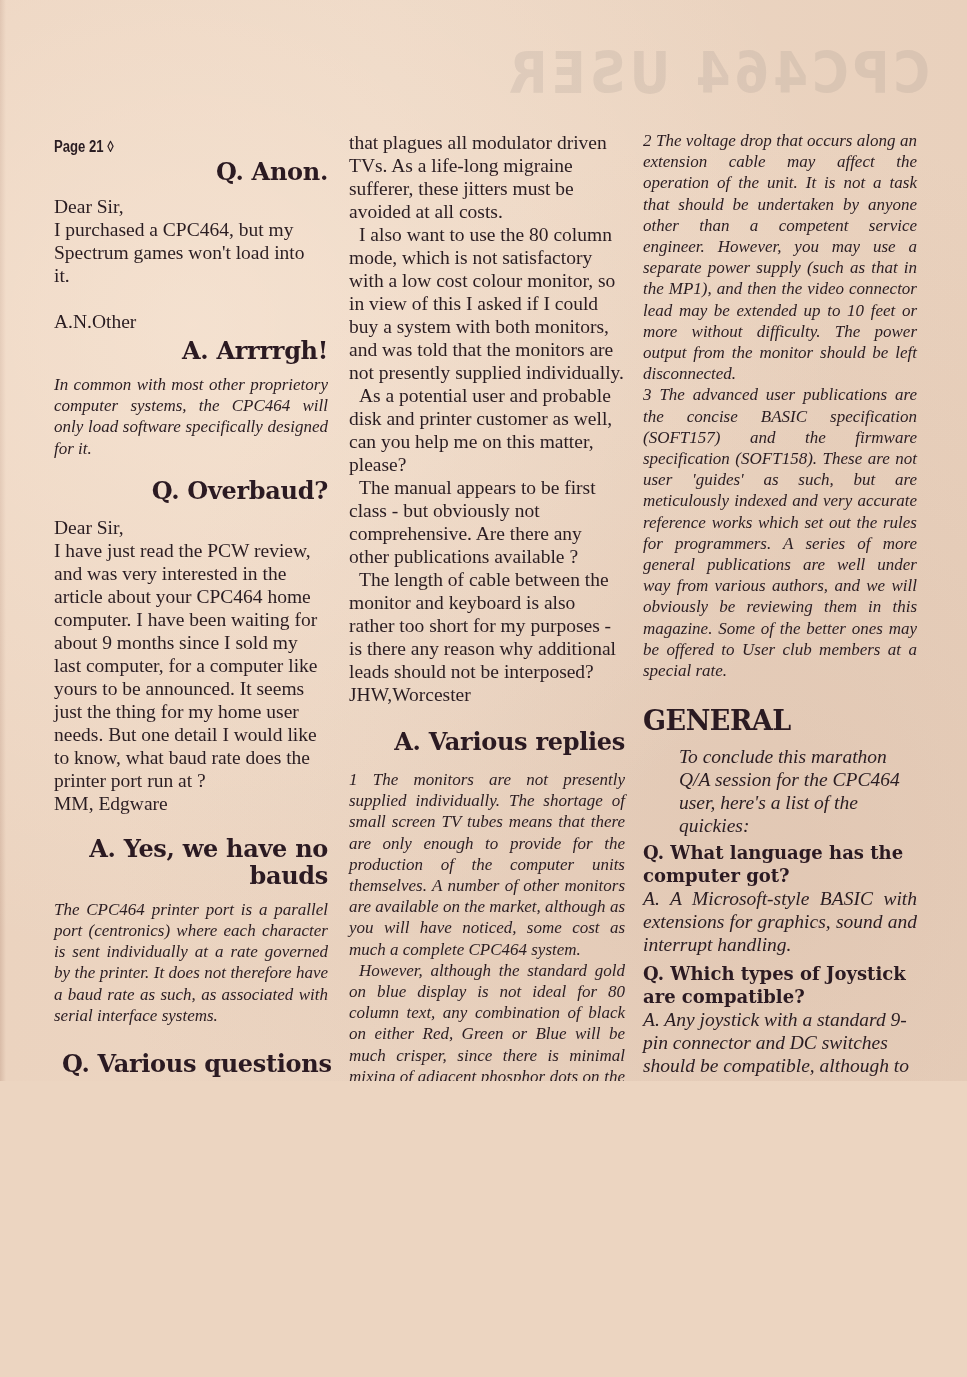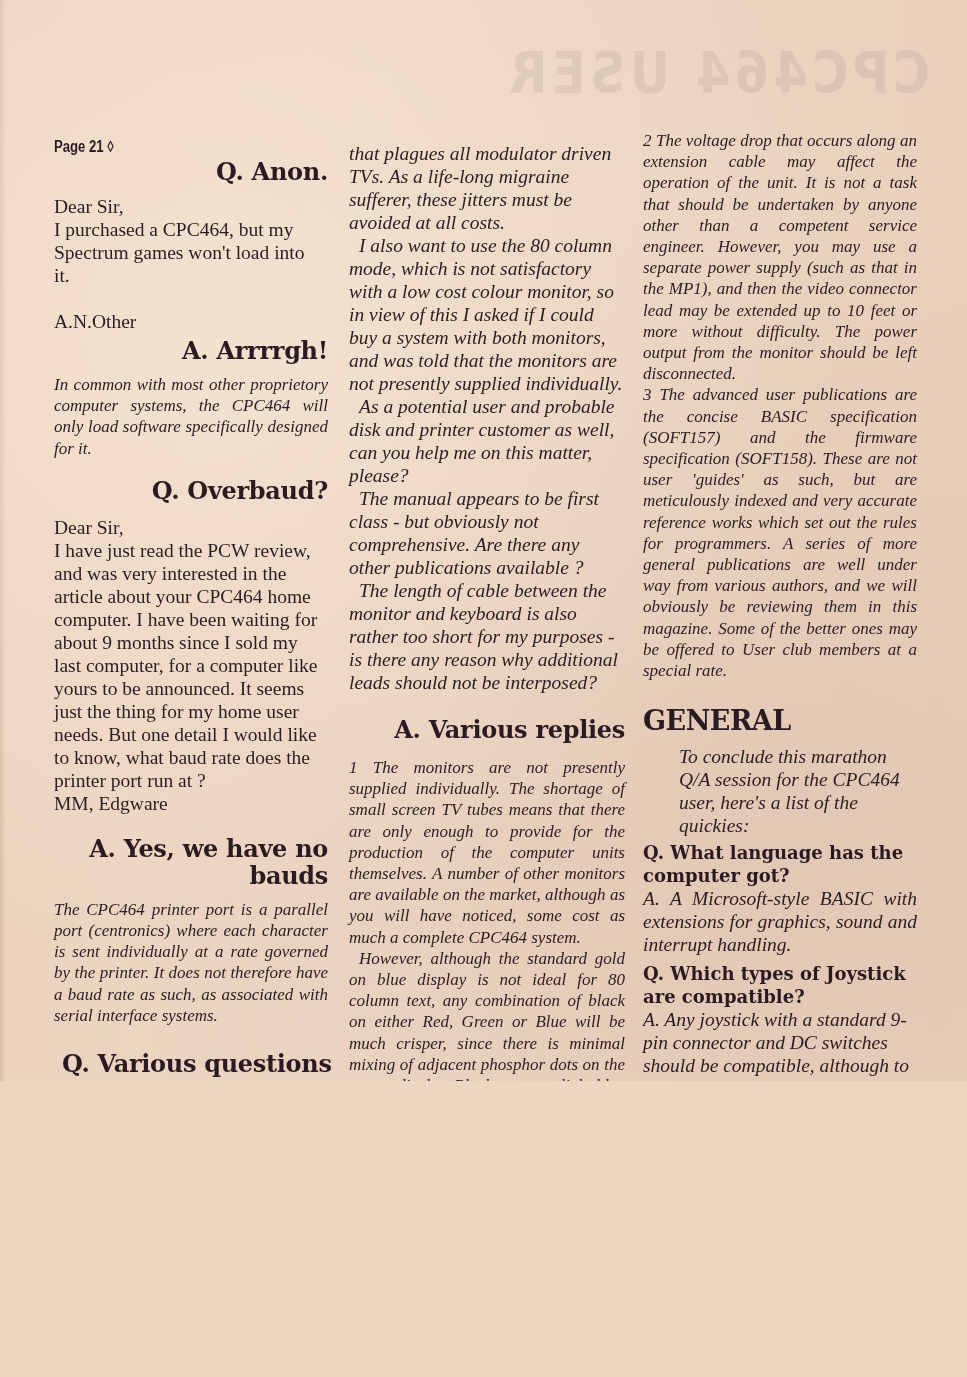--- a/index.html
+++ b/index.html
@@ -123,26 +123,27 @@
     <section style="margin-top:24px;">
       <h2 style="text-align:left; margin-left:8px; white-space:nowrap;">Q.  Various questions</h2>
       <div class="letter" style="margin-top:10px;">
         <p>Dear Sir,</p>
         <p style="height:92px; overflow:hidden;">One of the features that has most attracted me to the CPC464 is the excellence of the display - free from the jitters</p>
       </div>
     </section>
   </div>
 
   <div class="col col2">
-    <div class="letter" style="margin-top:12px;font-style:italic;">
+    <div class="letter" style="margin-top:1px;">
       <p id="cont-para">that plagues all modulator driven TVs. As a life-long migraine sufferer, these jitters must be avoided at all costs.</p>
       <p class="indent">I also want to use the 80 column mode, which is not satisfactory with a low cost colour monitor, so in view of this I asked if I could buy a system with both monitors, and was told that the monitors are not presently supplied individually.</p>
       <p class="indent">As a potential user and probable disk and printer customer as well, can you help me on this matter, please?</p>
       <p class="indent">The manual appears to be first class - but obviously not comprehensive. Are there any other publications available ?</p>
       <p class="indent">The length of cable between the monitor and keyboard is also rather too short for my purposes - is there any reason why additional leads should not be interposed?</p>
+      <p>JHW,Worcester</p>
     </div>
     <h2 style="margin-top:22px;">A.  Various replies</h2>
     <div class="reply" style="margin-top:14px;">
       <p>1 The monitors are not presently supplied individually. The shortage of small screen TV tubes means that there are only enough to provide for the production of the computer units themselves. A number of other monitors are available on the market, although as you will have noticed, some cost as much a complete CPC464 system.</p>
       <p class="indent">However, although the standard gold on blue display is not ideal for 80 column text, any combination of black on either Red, Green or Blue will be much crisper, since there is minimal mixing of adjacent phosphor dots on the screen display. Black text on a light blue or green background will be perfectly legible.</p>
     </div>
   </div>
 
   <div class="col col3">
     <div class="reply">

